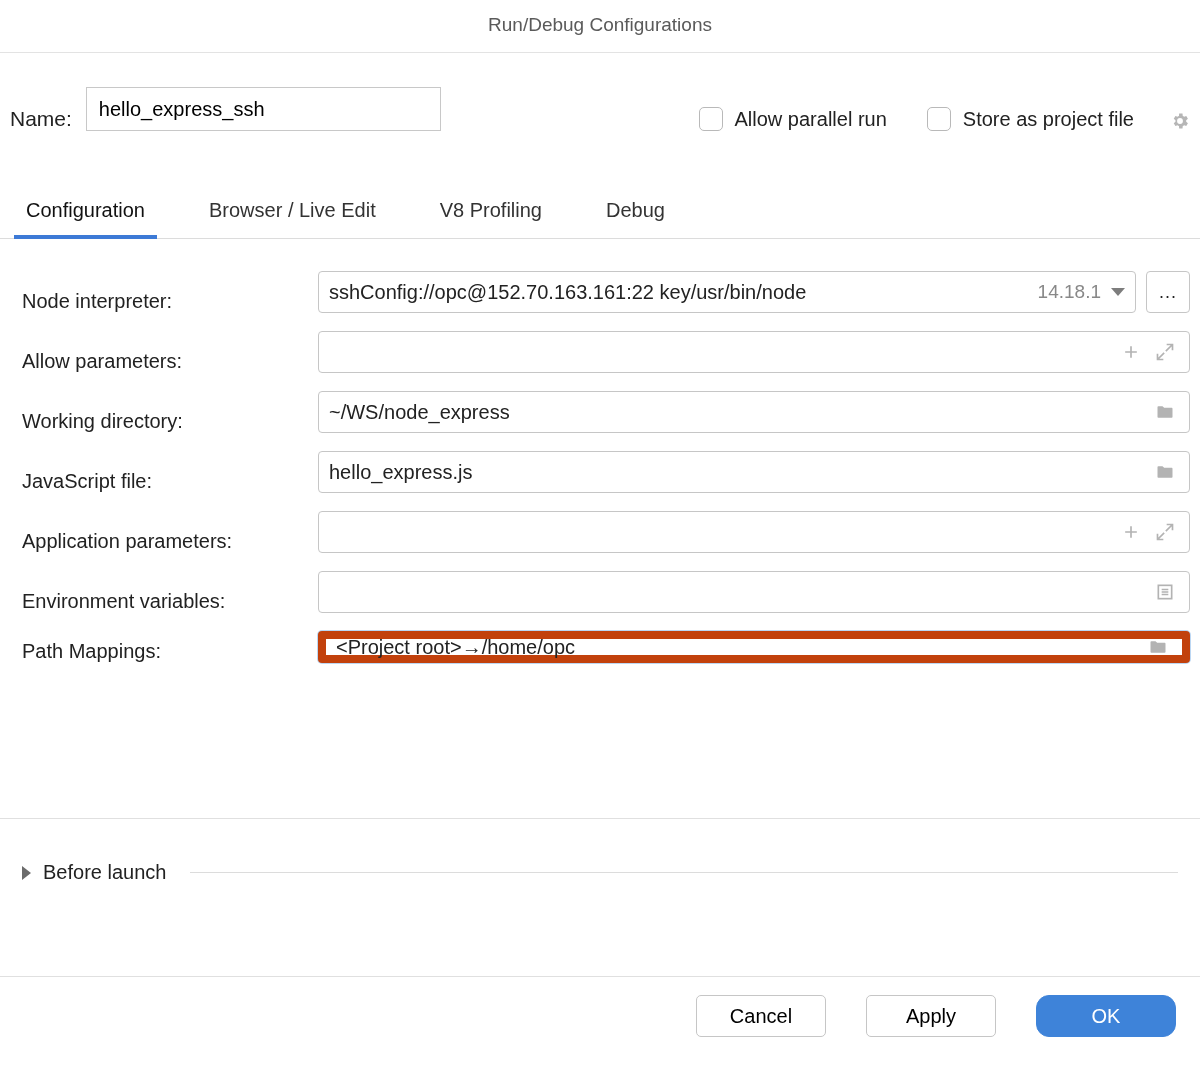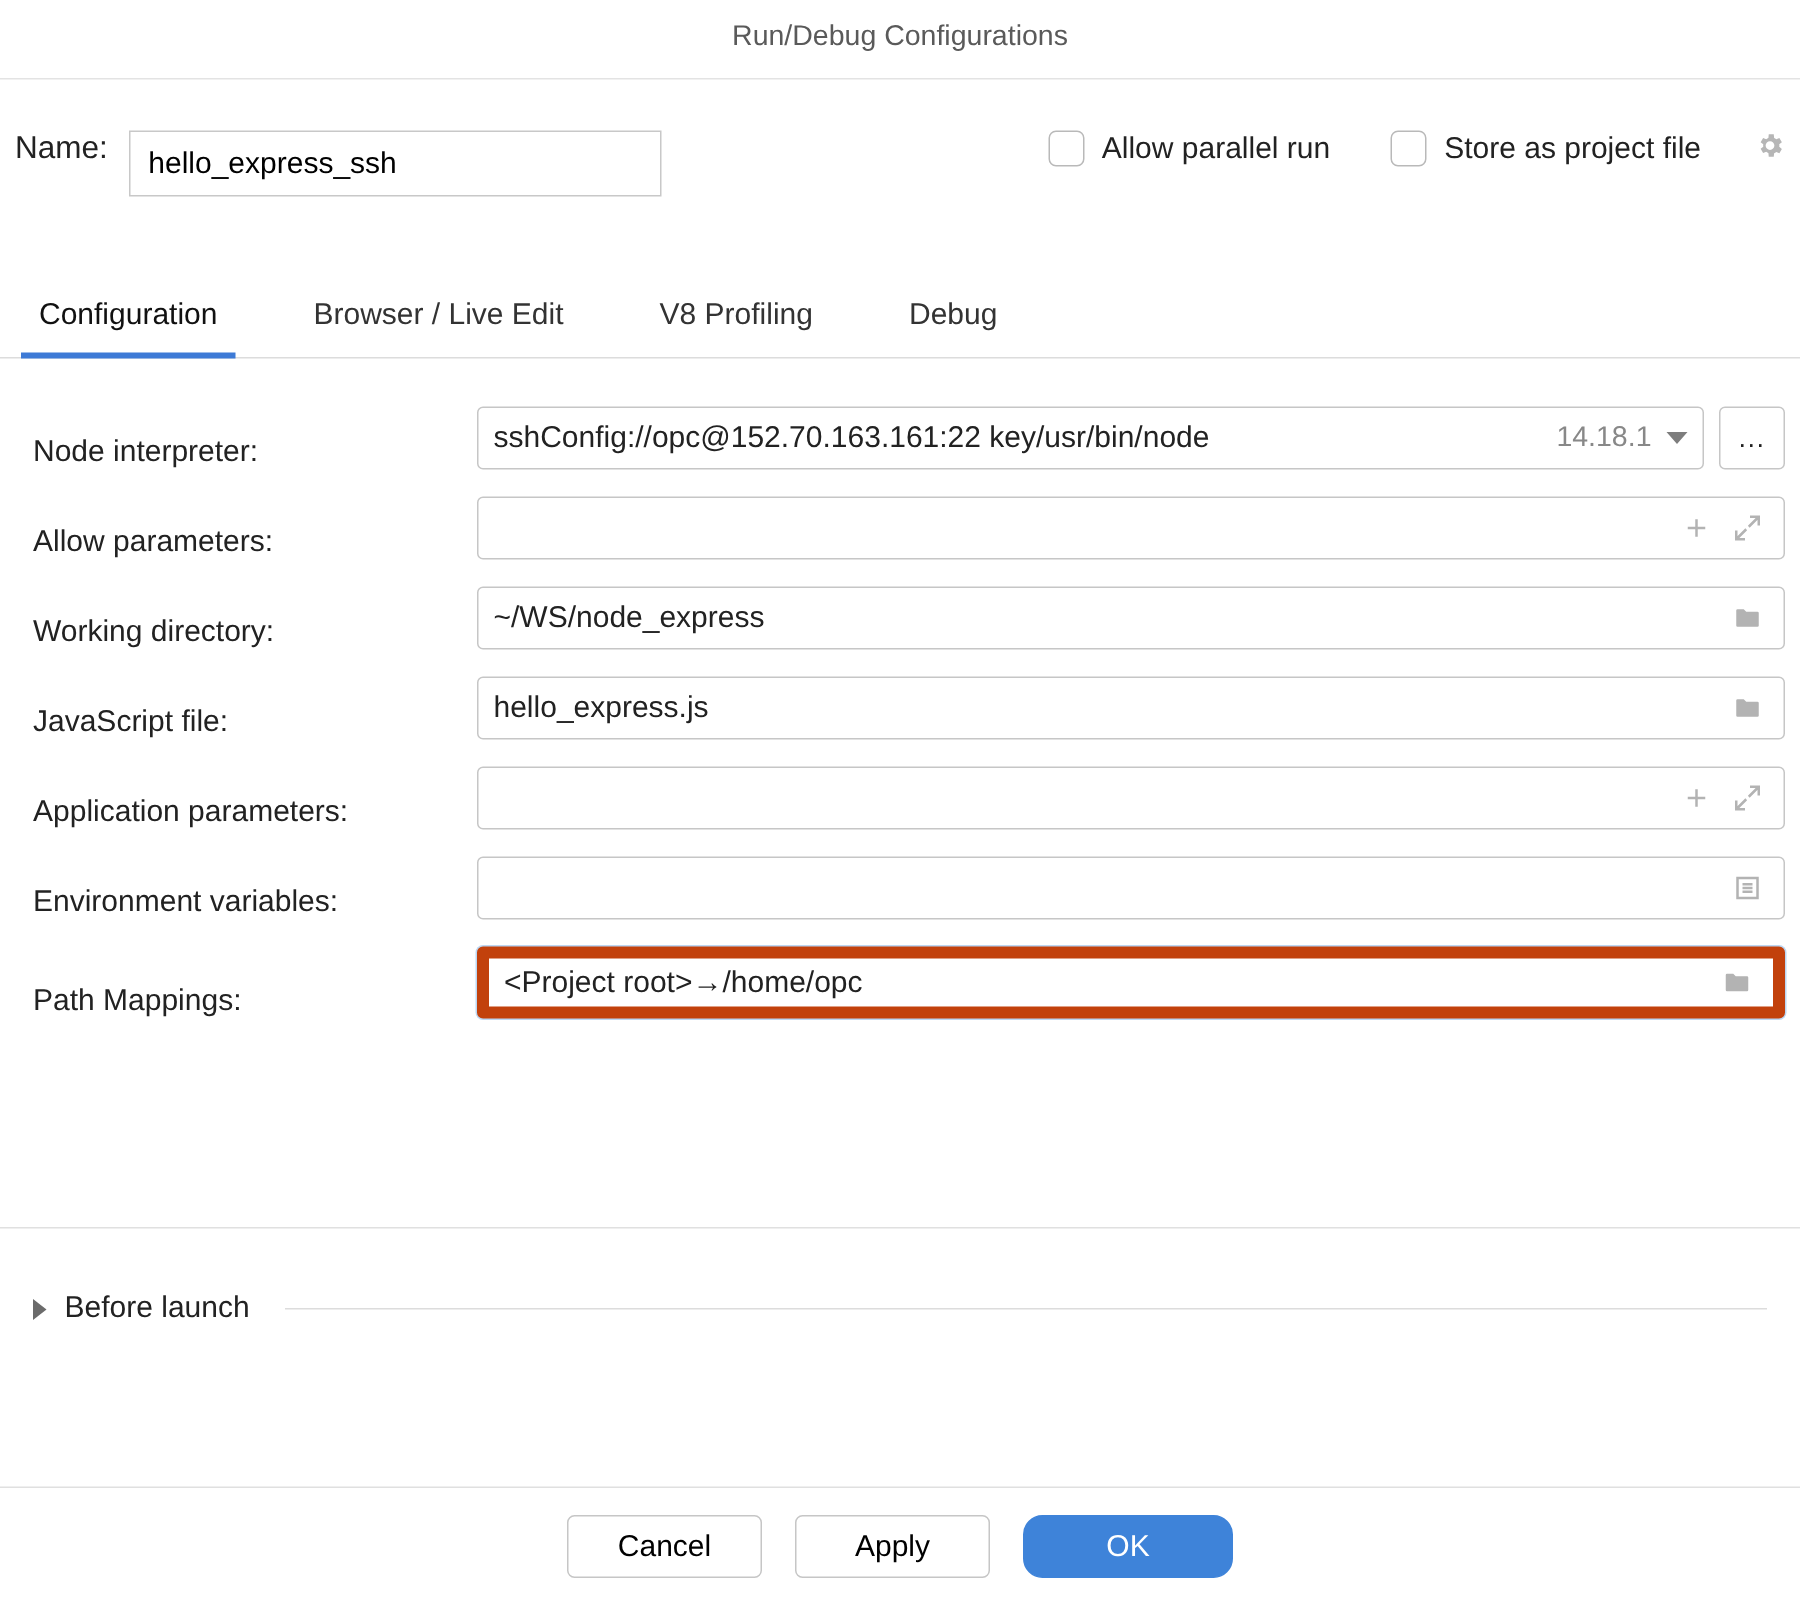--- a/index.html
+++ b/index.html
@@ -14,21 +14,21 @@
 }
 .dialog-title {
   text-align: center;
   padding: 14px 0 16px;
   color: #5a5a5a;
   font-size: 19px;
   border-bottom: 1px solid #e3e3e3;
 }
 .top-row {
   display: flex;
-  align-items: flex-start;
+  align-items: flex-end;
   padding: 34px 10px 0 10px;
   gap: 14px;
 }
 .name-label { font-size: 21px; }
 .name-input {
   border: 1px solid #c8c8c8;
   border-radius: 0;
   height: 44px;
   width: 355px;
   padding: 0 12px;
@@ -98,21 +98,21 @@
   flex: 1;
   display: flex;
   align-items: center;
   gap: 10px;
 }
 .textfield {
   flex: 1;
   height: 42px;
   border: 1px solid #c6c6c6;
   border-radius: 4px;
-  padding: 16px 10px;
+  padding: 0 10px;
   font-size: 20px;
   display: flex;
   align-items: center;
   justify-content: space-between;
   background: #fff;
 }
 .textfield.focused {
   border: 8px solid #c2410c;
   height: 32px;
   box-shadow: 0 0 0 1px #bcd7f3;
@@ -159,24 +159,24 @@
   border-bottom: 7px solid transparent;
   border-left: 9px solid #6b6b6b;
 }
 .bl-label { font-size: 20px; margin-right: 12px; }
 .bl-line { flex: 1; height: 1px; background: #dcdcdc; }
 .button-bar {
   position: absolute;
   bottom: 0;
   left: 0;
   right: 0;
-  padding: 18px 24px 30px;
-  display: flex;
-  justify-content: center;
-  gap: 22px;
+  padding: 18px 24px 45px;
+  display: flex;
+  justify-content: flex-end;
+  gap: 40px;
   border-top: 1px solid #e0e0e0;
   background: #fff;
 }
 .btn {
   height: 42px;
   min-width: 130px;
   border: 1px solid #c6c6c6;
   border-radius: 5px;
   background: #fff;
   font-size: 20px;

